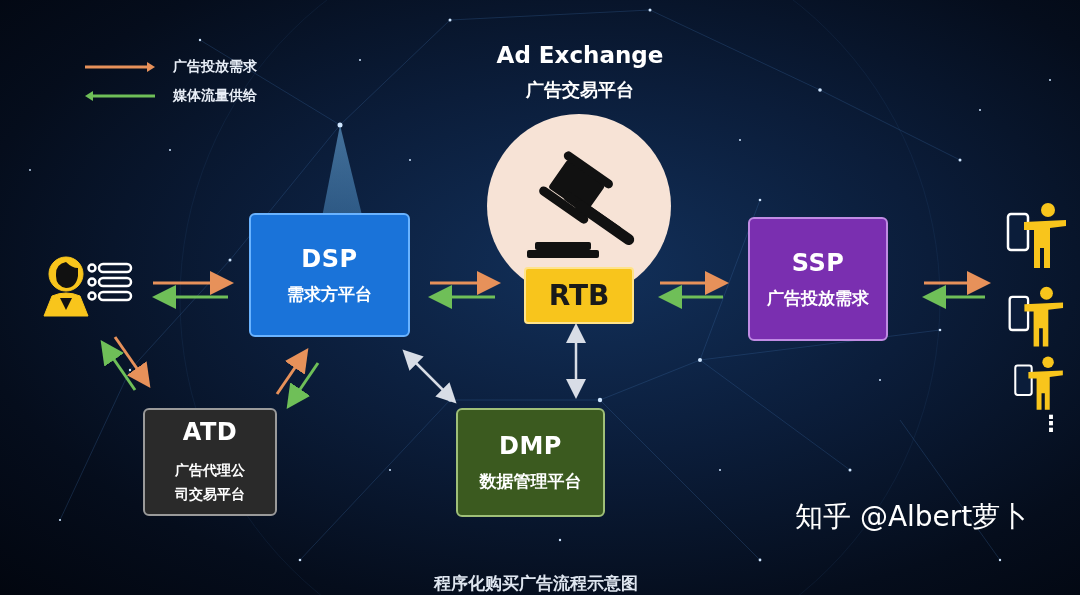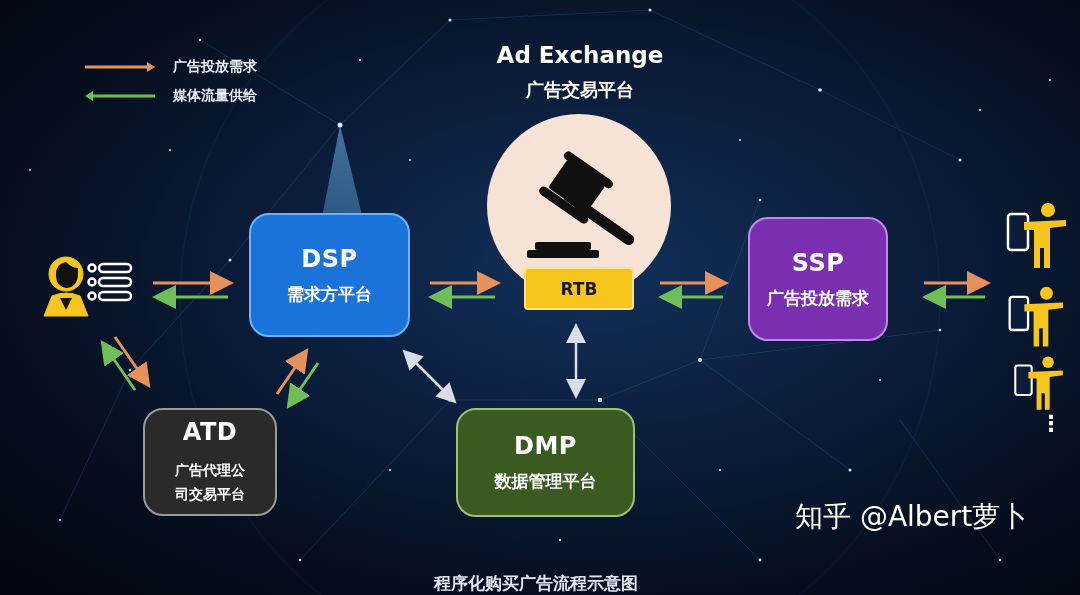--- a/index.html
+++ b/index.html
@@ -5,36 +5,36 @@
   html, body { margin:0; padding:0; }
   body {
     width:1080px; height:595px; overflow:hidden; position:relative;
     font-family:"DejaVu Sans", sans-serif; color:#fff;
     background: radial-gradient(ellipse at 55% 45%, #12305a 0%, #0b1d3a 40%, #050d1c 75%, #02060f 100%);
   }
   #stars { position:absolute; left:0; top:0; width:1080px; height:595px; }
   .abs { position:absolute; }
   .legend-row { position:absolute; display:flex; align-items:center; gap:18px; font-weight:bold; font-size:14px; color:#e8eef7; }
   .box {
-    position:absolute; border-radius:20px; display:flex; flex-direction:column;
+    position:absolute; border-radius:6px; display:flex; flex-direction:column;
     align-items:center; justify-content:center; text-align:left; font-weight:bold;
     box-sizing:border-box;
   }
   .box .en { font-size:24px; letter-spacing:0.5px; }
   .box .zh { font-size:17px; margin-top:10px; }
   .dsp { left:249px; top:213px; width:161px; height:124px; background:#1a73d9; border:2px solid #6ab3ff; }
   .ssp { left:748px; top:217px; width:140px; height:124px; background:#7a2fb0; border:2px solid #c08be4; }
   .atd { left:143px; top:408px; width:134px; height:108px; background:#2a2a2a; border:2px solid #9a9a9a; }
   .atd .zh { font-size:14px; line-height:24px; margin-top:12px; }
-  .dmp { left:456px; top:408px; width:179px; height:109px; background:#3b5a1f; border:2px solid #9fbf78; }
+  .dmp { left:456px; top:408px; width:149px; height:109px; background:#3b5a1f; border:2px solid #9fbf78; }
   .title-ax { position:absolute; left:480px; top:42px; width:200px; text-align:center; font-weight:bold; }
   .title-ax .en { font-size:23px; }
   .title-ax .zh { font-size:18px; margin-top:10px; }
   .circle { position:absolute; left:487px; top:114px; width:184px; height:184px; border-radius:50%; background:#f7e3d6; }
-  .rtb { position:absolute; left:524px; top:267px; width:110px; height:43px; background:#f8c51c; border:2px solid #ffe38a; border-radius:4px; box-sizing:border-box; color:#1a1a1a; font-weight:bold; font-size:17px; display:flex; align-items:center; justify-content:center; }
+  .rtb { position:absolute; left:524px; top:267px; width:110px; height:57px; background:#f8c51c; border:2px solid #ffe38a; border-radius:4px; box-sizing:border-box; color:#1a1a1a; font-weight:bold; font-size:28px; display:flex; align-items:center; justify-content:center; }
   .footer { position:absolute; left:434px; top:572px; font-size:17px; font-weight:bold; color:#dfe6f0; }
   .watermark { position:absolute; left:795px; top:498px; font-size:28px; color:#fff; font-family:"DejaVu Sans", sans-serif; }
   .dots { position:absolute; left:1040px; top:420px; font-size:22px; line-height:8px; color:#fff; font-weight:bold; }
 </style>
 </head>
 <body>
 
 <svg id="stars" viewBox="0 0 1080 595">
   <defs>
     <linearGradient id="beam" x1="0" y1="0" x2="0" y2="1">

